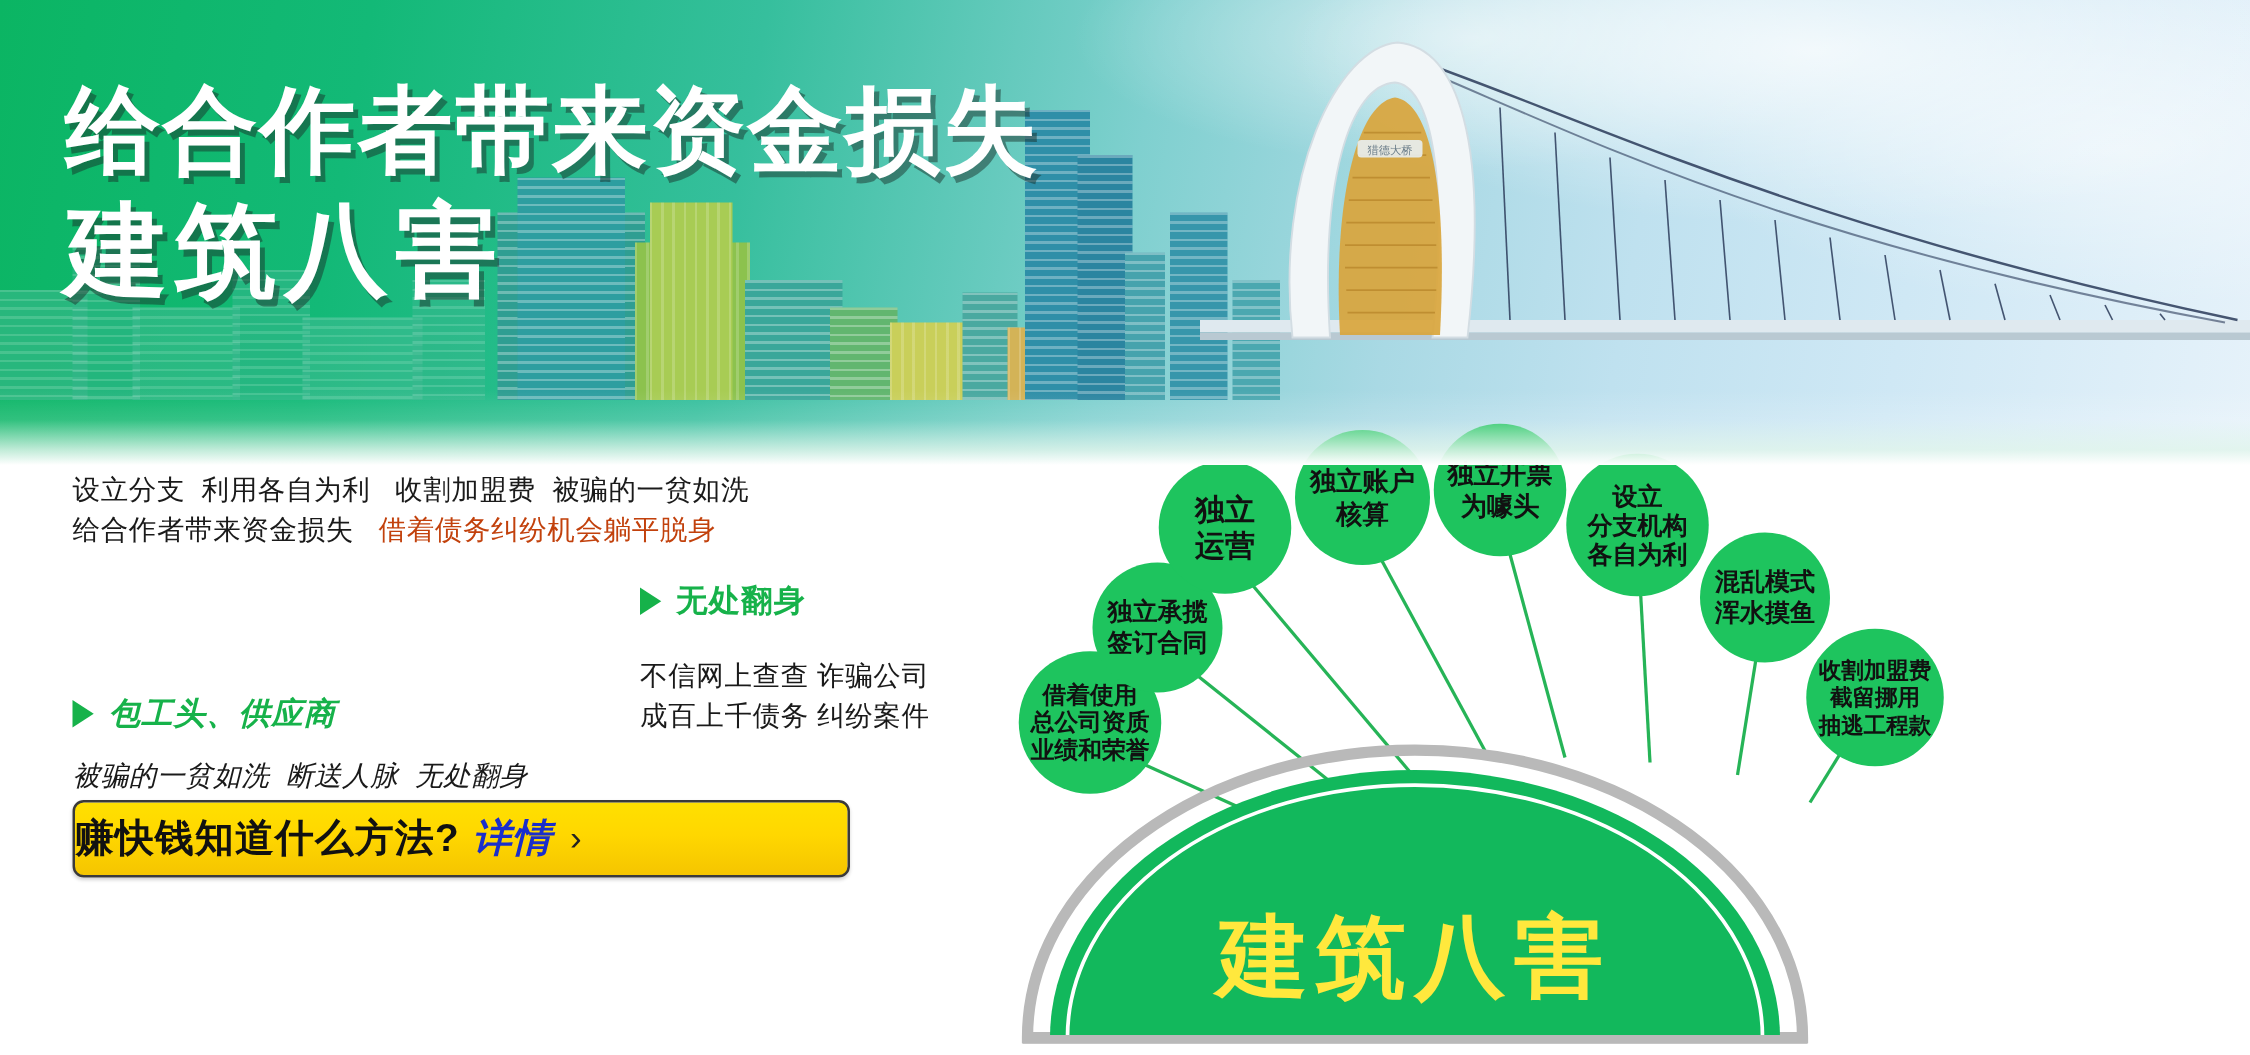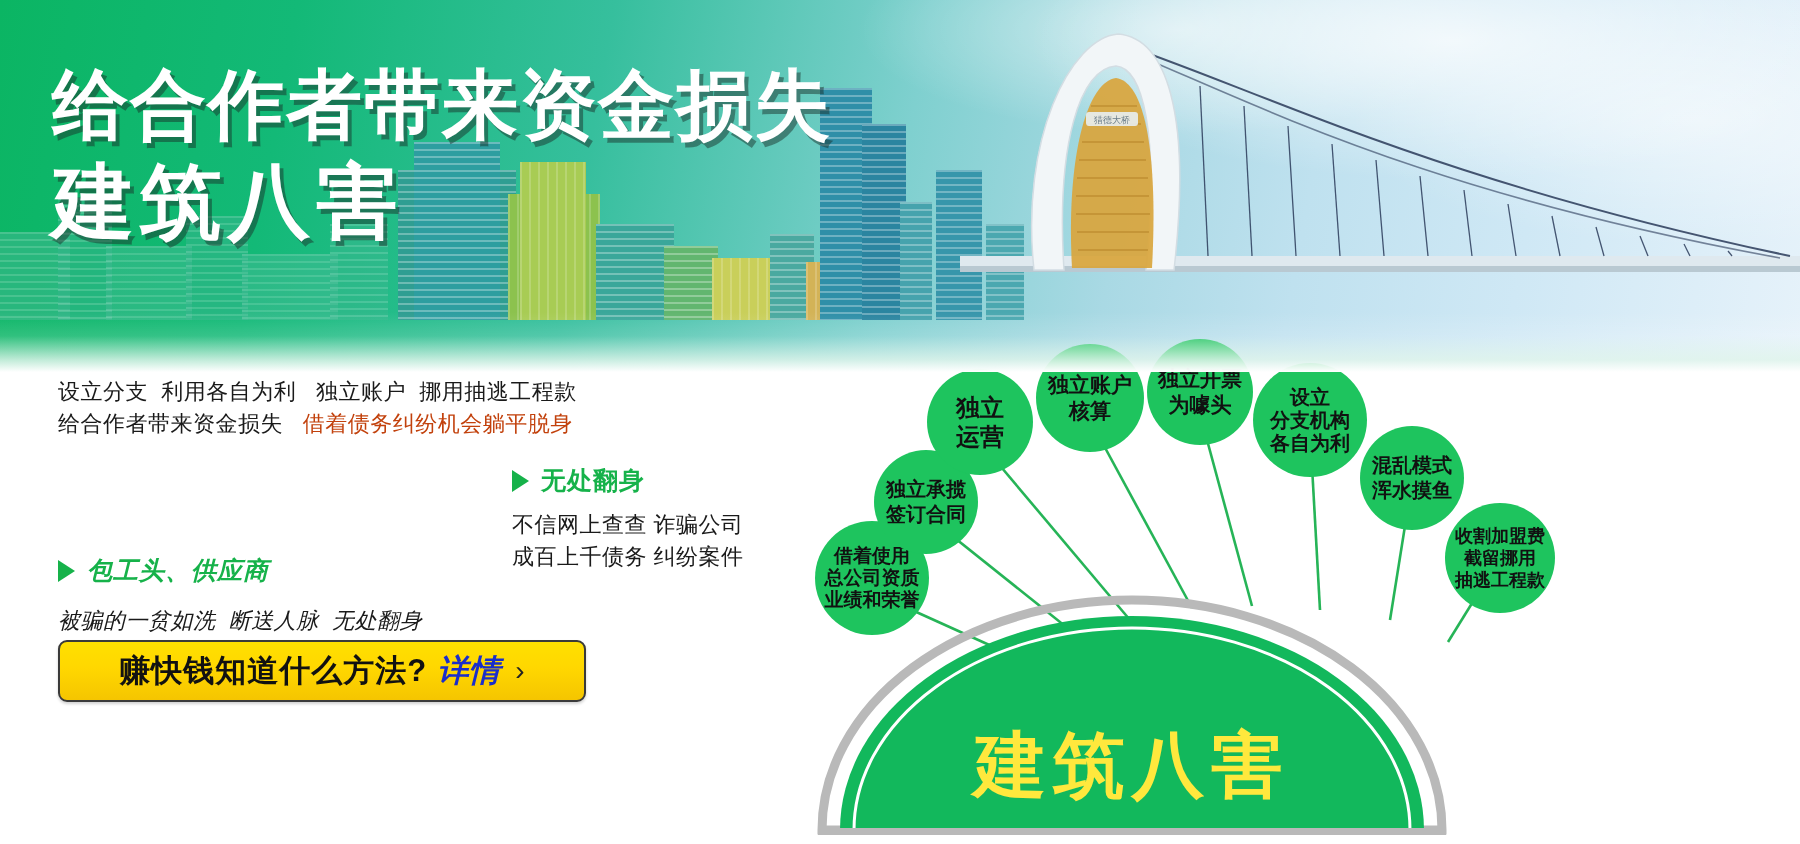--- a/index.html
+++ b/index.html
@@ -69,30 +69,30 @@
   .body-line { color:#1a1a1a; font-size:22px; line-height:32px; letter-spacing:.5px; white-space:pre; }
   .body-line .accent { color:#c2410c; }
 
   #sec-company { position:absolute; left:58px; top:-16px; }
   #sec-company .lines { margin-top:20px; }
   #sec-branch  { position:absolute; left:58px; top:98px; }
   #sec-branch .lines { margin-top:18px; }
   #sec-contractor { position:absolute; left:58px; top:182px;font-style:italic; }
   #sec-contractor .lines { margin-top:18px; }
   #sec-digital { position:absolute; left:512px; top:92px; }
-  #sec-digital .lines { margin-top:12px; }
+  #sec-digital .lines { margin-top:28px; }
 
   
   .cta {
     position:absolute; left:58px; top:268px;
-    width:528px; height:62px;
+    width:622px; height:62px;
     background:linear-gradient(to bottom,#ffe000 0%,#ffd700 45%,#f5c500 100%);
     border:2px solid #3a3a3a;
     border-radius:9px;
-    display:flex; align-items:center; justify-content:center; gap:10px;
+    display:flex; align-items:center; gap:10px;
     box-shadow:0 2px 3px rgba(0,0,0,.18);
     cursor:pointer;
   }
   .cta-main { font-size:31px; font-weight:bold; color:#111; letter-spacing:1px; }
   .cta-link { font-size:31px; font-weight:bold; color:#1a2ecb; letter-spacing:1px;font-style:italic; }
   .cta-chev { font-size:28px; color:#222; font-weight:normal; margin-left:4px; }
 
   
   .diagram { position:absolute; left:800px; top:330px; width:1000px; height:514px; }
   .diagram svg { display:block; }
@@ -224,21 +224,21 @@
   <div class="hero-title">
     <div class="hero-line1">给合作者带来资金损失</div>
     <div class="hero-line2">建筑八害</div>
   </div>
 </div>
 
 <div class="left-pane">
 
   <div id="sec-company">
     <div class="lines">
-      <div class="body-line">设立分支  利用各自为利   独立账户  挪用抽逃工程款</div>
+      <div class="body-line">设立分支  利用各自为利   收割加盟费  被骗的一贫如洗</div>
       <div class="body-line"><span>给合作者带来资金损失</span><span>&nbsp;&nbsp;&nbsp;</span><span class="accent">借着债务纠纷机会躺平脱身</span></div>
     </div>
   </div>
 
 
   <div id="sec-contractor">
     <div class="sec-head">
       <span class="tri"></span>
       <span class="sec-title">包工头、供应商</span>
     </div>

